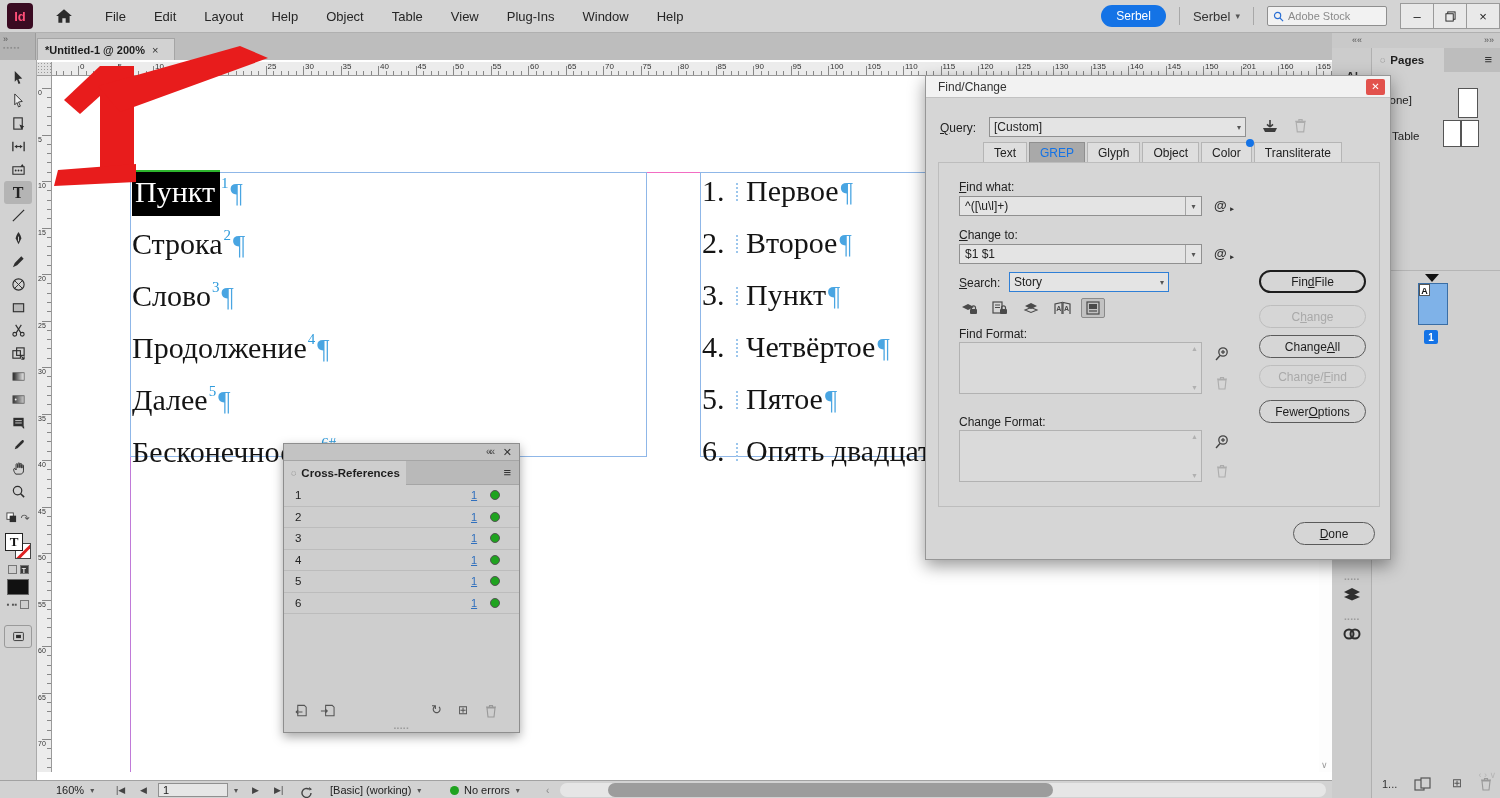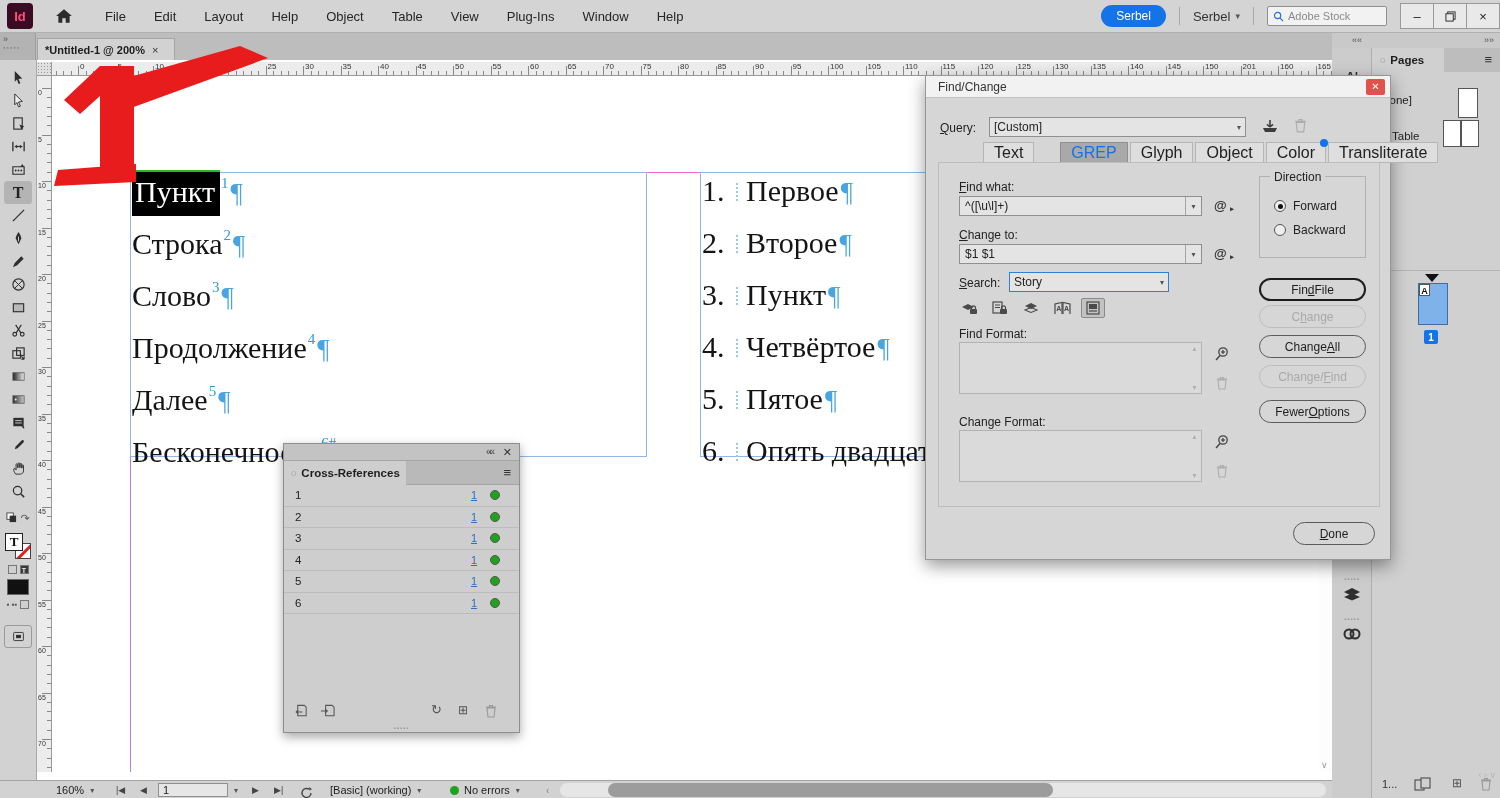--- a/index.html
+++ b/index.html
@@ -116,23 +116,23 @@
   .fc-title { height:22px; background:#f2f2f2; border-bottom:1px solid #c2c2c2; display:flex; align-items:center;
               padding-left:12px; font-size:12px; color:#333; }
   .fc-close { margin-left:auto; margin-right:5px; width:19px; height:16px; background:#e2524d; border-radius:2px;
               color:#fff; font-size:10px; display:flex; align-items:center; justify-content:center; }
   .fc-row { position:absolute; }
   .fc label.mnlab .mn, .mn { text-decoration:underline; }
   .fc-select { background:#e4e4e4; border:1px solid #909090; height:20px; display:flex; align-items:center;
                padding:0 4px; font-size:12px; color:#222; position:relative; }
   .fc-select .arr { position:absolute; right:4px; font-size:8px; color:#555; }
   .fc-tabs { position:absolute; left:57px; top:66px; display:flex; gap:2px; }
-  .fc-tab { height:21px; padding:8px 10px; background:#dedede; border:1px solid #b5b5b5; font-size:16px;
+  .fc-tab { height:21px; padding:8px 10px; background:#dedede; border:1px solid #b5b5b5; font-size:12px;
             display:flex; align-items:center; position:relative; color:#222; }
-  .fc-tab.active { background:#a9a9a9; color:#1473e6; border-color:#8f8f8f;margin-left:24px; }
+  .fc-tab.active { background:#a9a9a9; color:#1473e6; border-color:#8f8f8f; }
   .fc-tab.badge::after { content:""; position:absolute; right:-3px; top:-4px; width:8px; height:8px;
                          border-radius:50%; background:#1473e6; }
   .fc-group { position:absolute; left:12px; top:86px; width:442px; height:345px; border:1px solid #bdbdbd; }
   .fc-input { background:#e4e4e4; border:1px solid #909090; height:20px; font-size:12px; padding:0 5px;
               display:flex; align-items:center; position:relative; }
   .fc-input .dd { position:absolute; right:0; top:0; bottom:0; width:16px; border-left:1px solid #a5a5a5;
                   display:flex; align-items:center; justify-content:center; font-size:8px; color:#555; }
   .atbtn { font-size:13px; font-weight:bold; color:#333; position:relative; }
   .atbtn::after { content:"▸"; font-size:7px; position:absolute; right:-7px; bottom:0; color:#333; }
   .scope-ic { width:24px; height:20px; display:flex; align-items:center; justify-content:center; color:#4a4a4a; }
@@ -957,33 +957,22 @@
     <svg style="position:absolute; left:288px; top:358px" width="16" height="16" viewBox="0 0 16 16">
         <circle cx="9" cy="6" r="4.2" fill="none" stroke="#444" stroke-width="1.3"></circle>
         <line x1="6" y1="9.5" x2="2" y2="14" stroke="#444" stroke-width="1.4"></line>
         <line x1="9" y1="4" x2="9" y2="8" stroke="#444" stroke-width="1.2"></line>
         <line x1="7" y1="6" x2="11" y2="6" stroke="#444" stroke-width="1.2"></line>
       </svg>
     <svg style="position:absolute; left:290px; top:388px" width="12" height="14" viewBox="0 0 12 14">
         <path d="M2 4 H10 L9 13 H3 Z M1 3 H11 M4.5 3 V1.5 H7.5 V3" fill="none" stroke="#adadad" stroke-width="1.1"></path>
       </svg>
 
-    <div class="fc-dirbox">
-      <span class="legend">Direction</span>
-      <div class="radio" style="top:22px">
-        <span class="rdot on"></span>
-        <span>Forward</span>
-      </div>
-      <div class="radio" style="top:46px">
-        <span class="rdot"></span>
-        <span>Backward</span>
-      </div>
-    </div>
-
-    <button class="pillbtn primary" style="top:202px">
+
+    <button class="pillbtn primary" style="top:194px">
         <span>Fin</span>
         <span class="mn">d</span>
         <span> File</span>
       </button>
     <button class="pillbtn disabled" style="top:229px">
         <span>C</span>
         <span class="mn">h</span>
         <span>ange</span>
       </button>
     <button class="pillbtn" style="top:259px">

